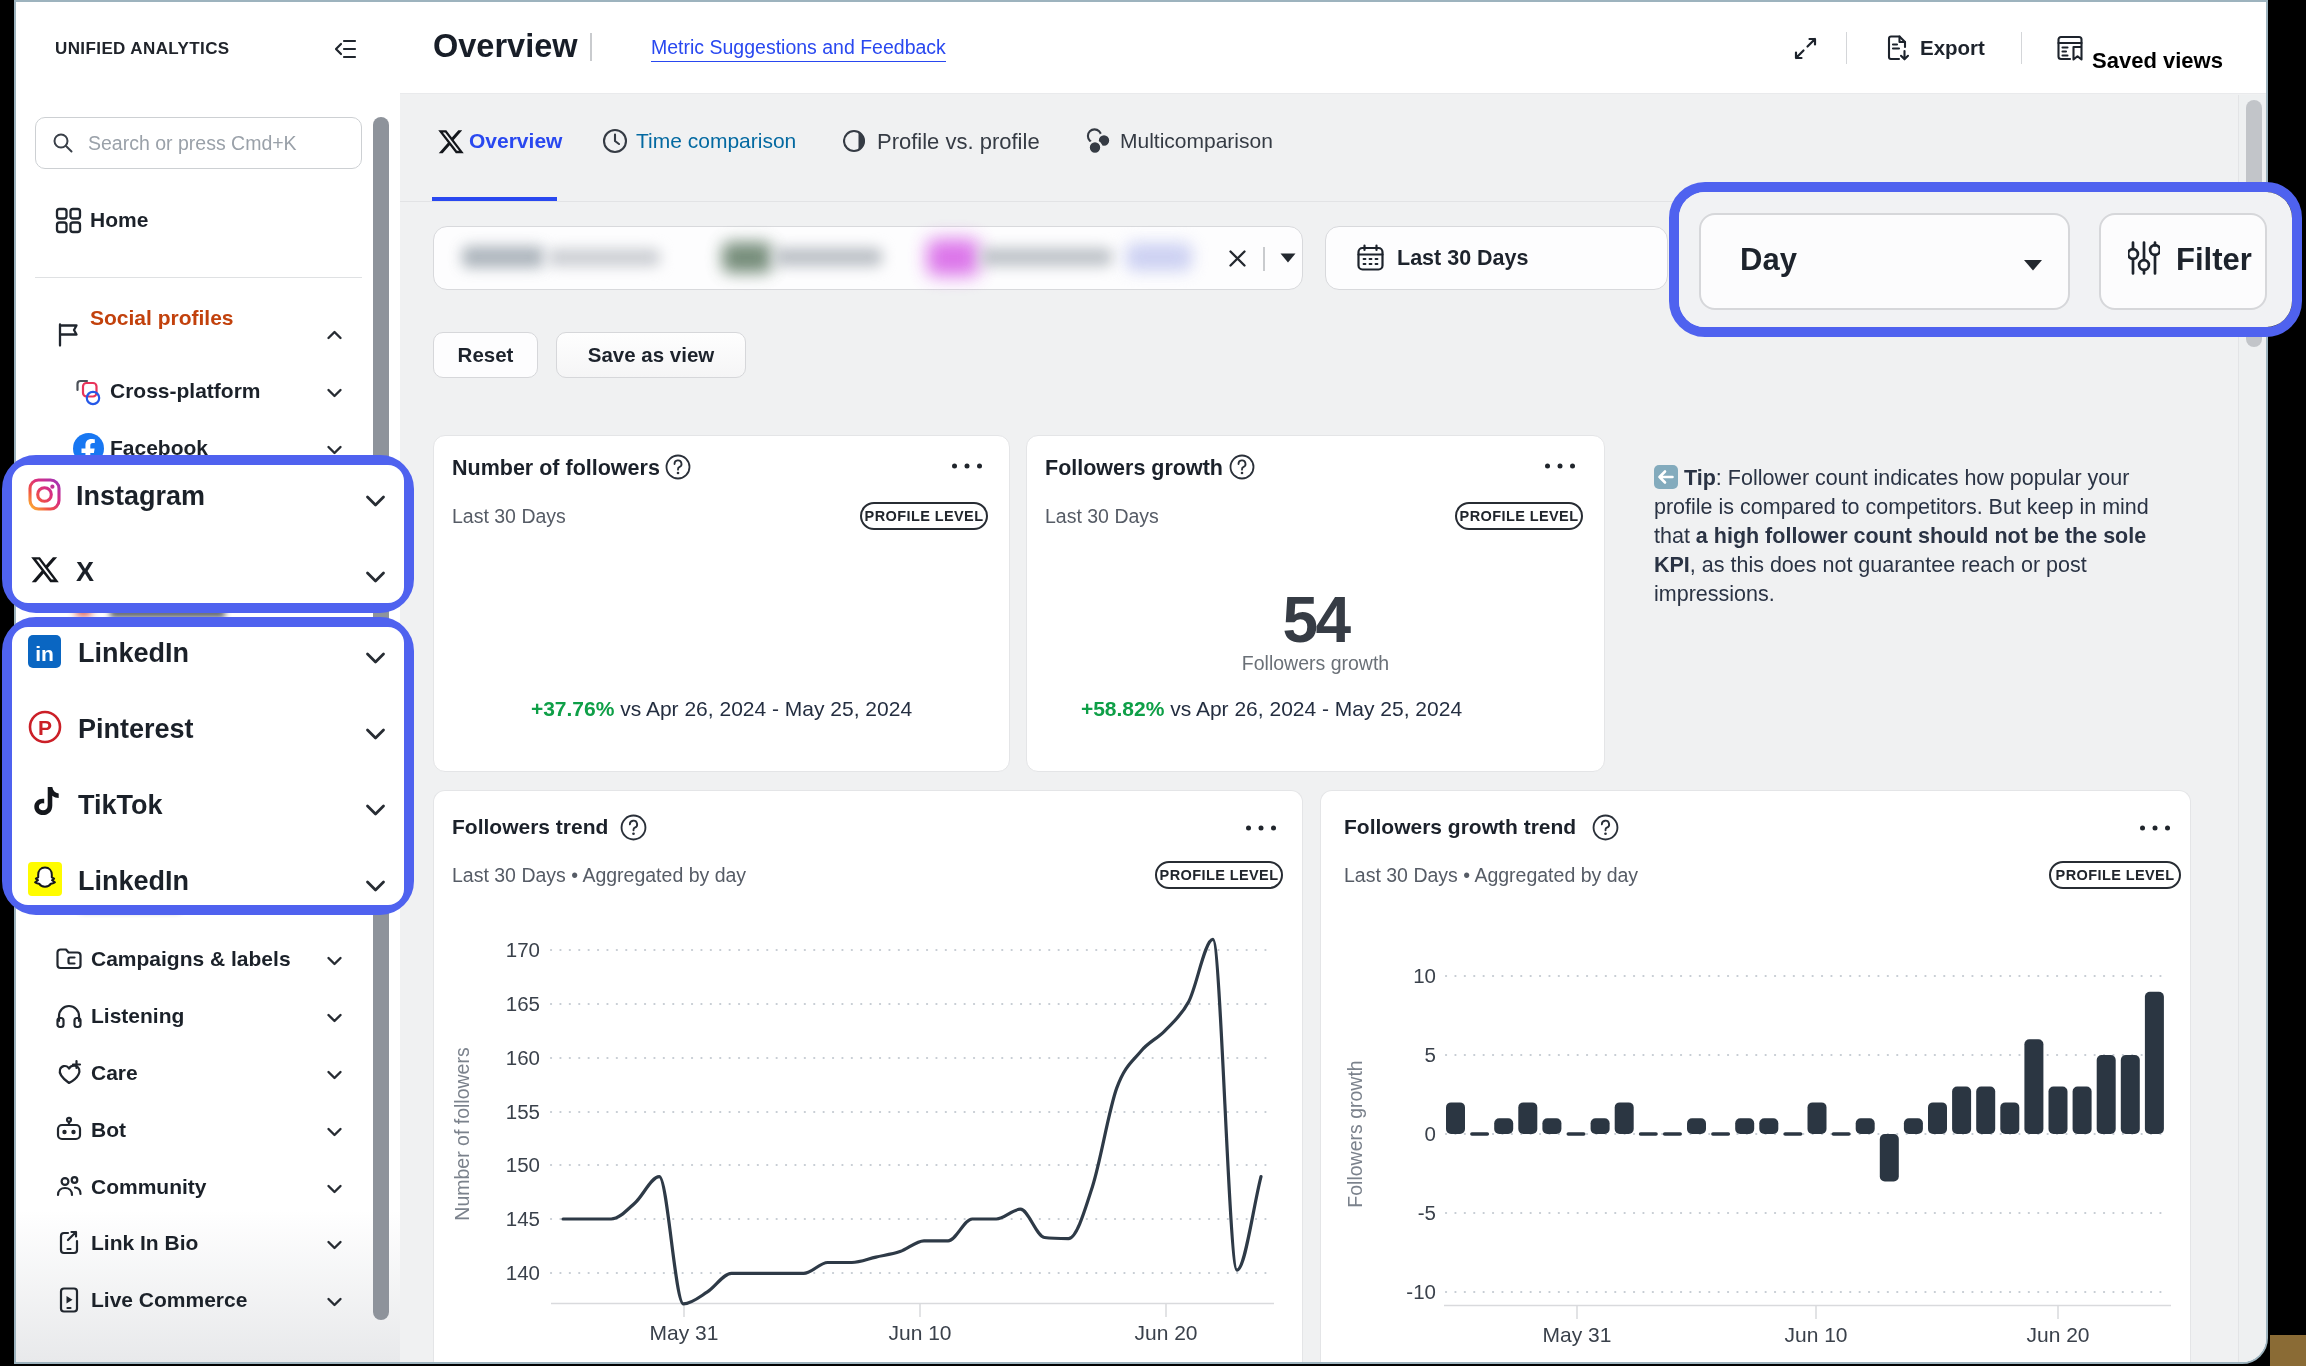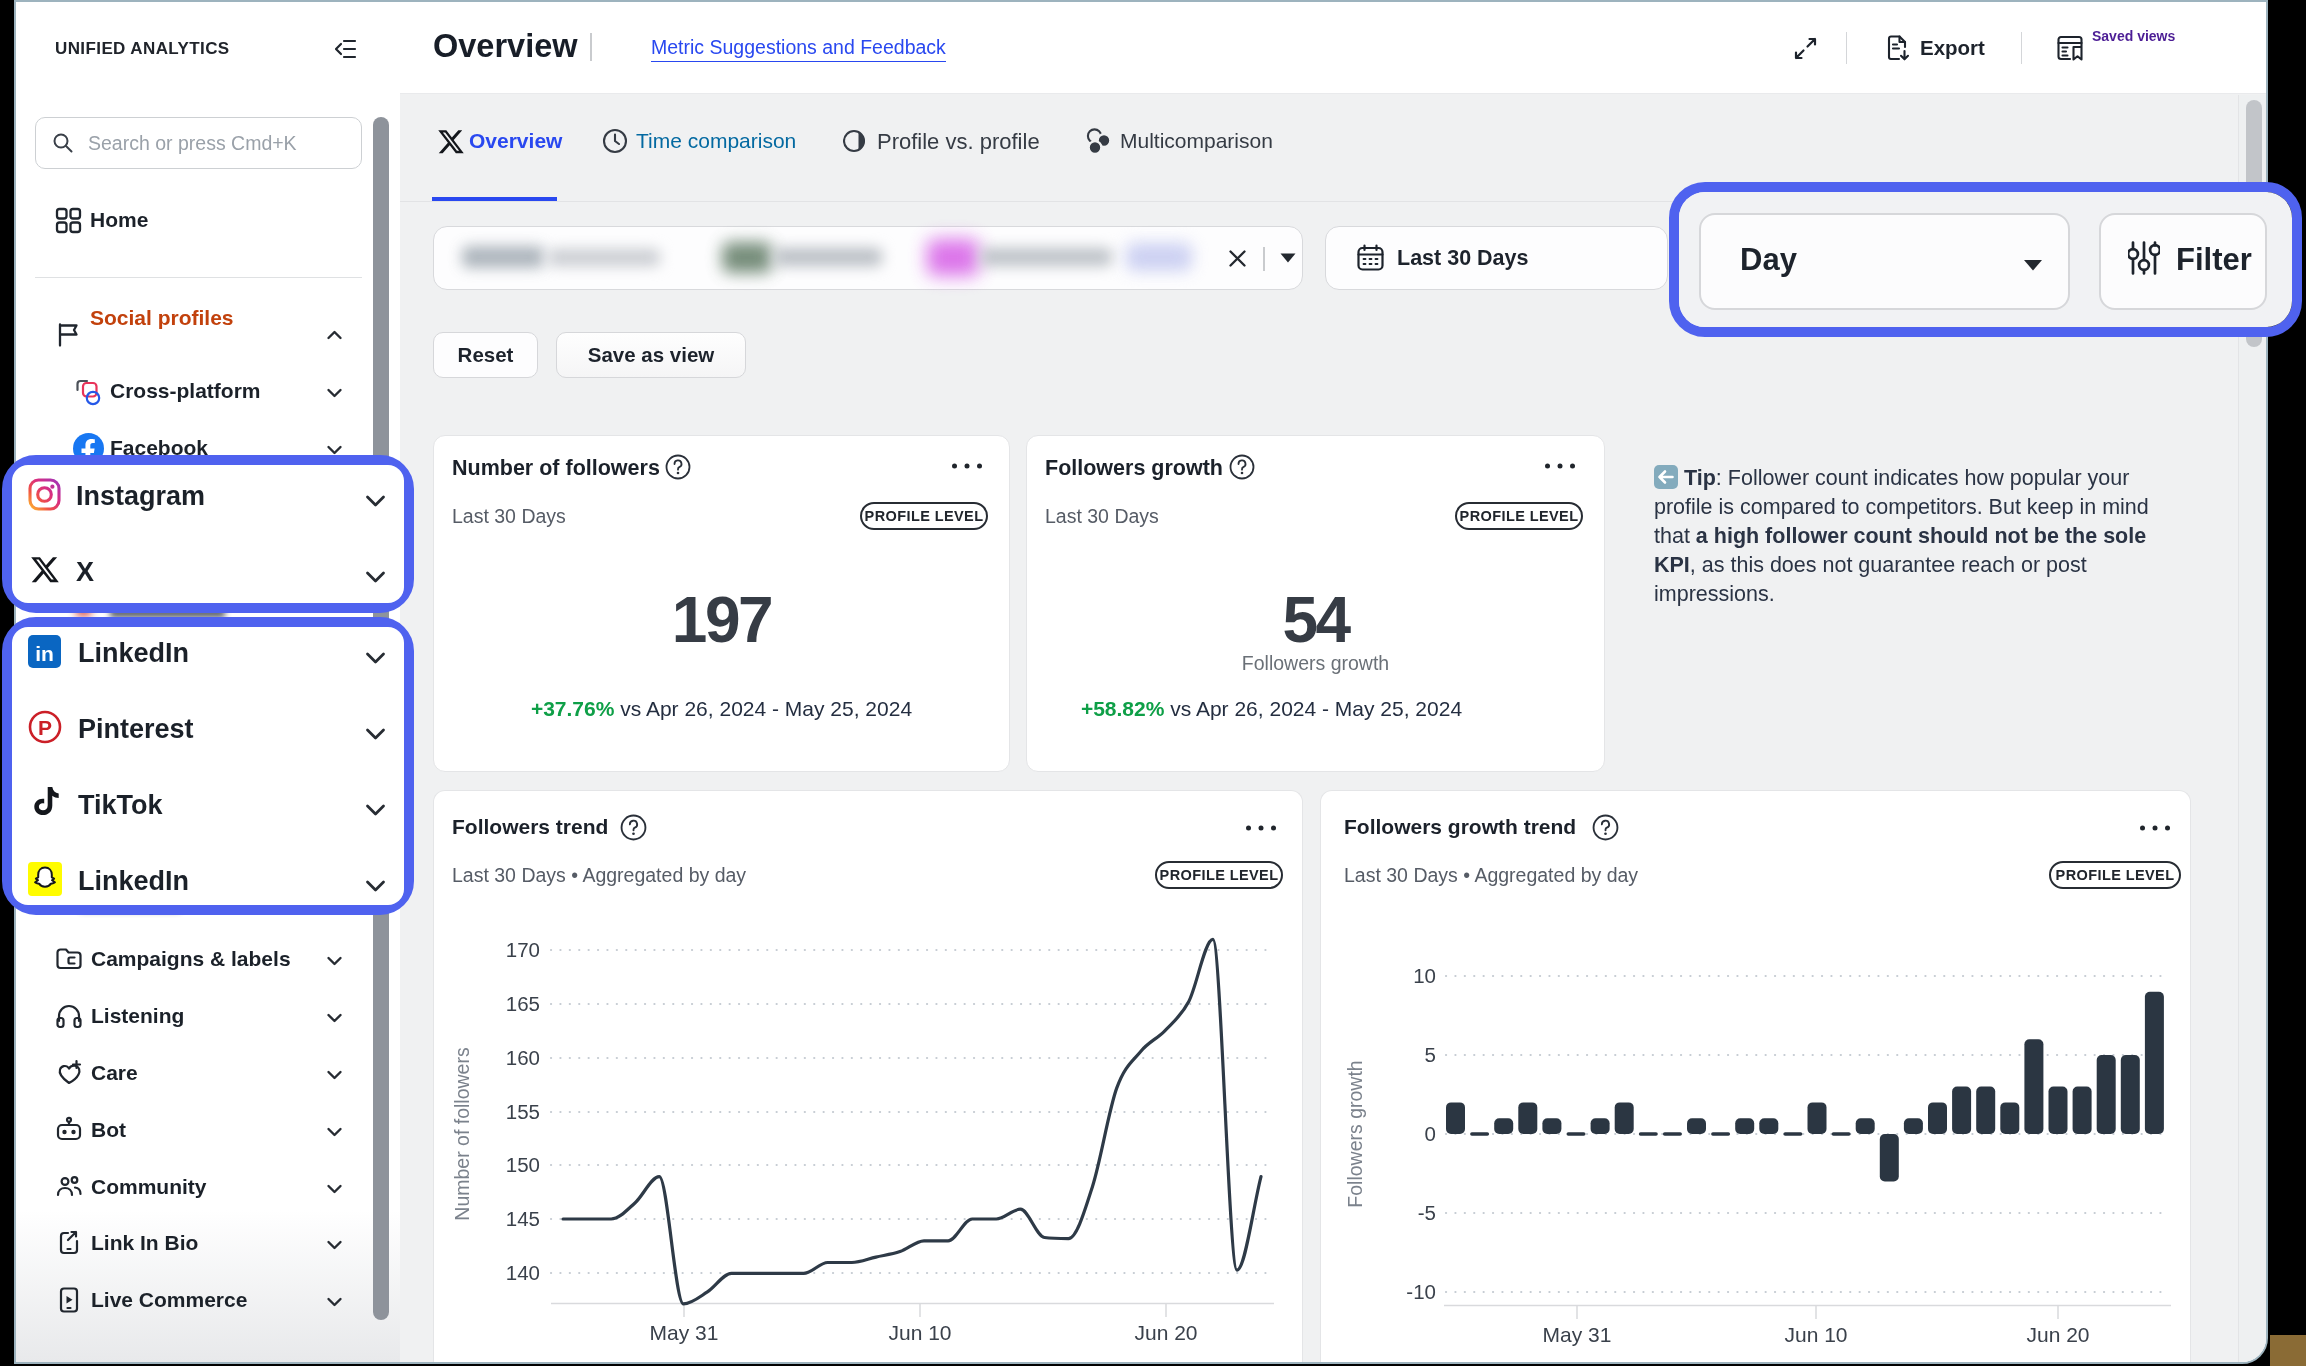--- a/index.html
+++ b/index.html
@@ -168,21 +168,21 @@
         <path d="M19.5 17 v8 M16 21.8 l3.5 3.5 3.5-3.5"></path>
       </svg>
   <div class="abs bold" style="left:1920px; top:36px; font-size:20.5px; color:#1d232c;">Export</div>
   <div class="abs" style="left:2021px; top:32px; width:1px; height:32px; background:#d4d6d9;"></div>
   <svg class="abs" style="left:2056px; top:34px;" width="28" height="28" viewBox="0 0 28 28" fill="none" stroke="#1d232c" stroke-width="2.1" stroke-linecap="round" stroke-linejoin="round">
         <path d="M14 25 H5 a2.5 2.5 0 0 1-2.5-2.5 V5.5 A2.5 2.5 0 0 1 5 3 h18 a2.5 2.5 0 0 1 2.5 2.5 V12"></path>
         <path d="M2.5 9 h23"></path>
         <path d="M6.5 13.5 h5 M6.5 17.5 h3.5 M6.5 21.5 h5"></path>
         <path d="M17.5 13 h8 v12.5 l-4-3.2 -4 3.2 Z"></path>
       </svg>
-  <div class="abs bold" style="left:2092px; top:28px; font-size:14px; color:#4c1d95;">Saved views</div>
+  <div class="abs bold" style="left:2092px; top:48px; font-size:22px; color:#000000;">Saved views</div>
 
   <svg class="abs" style="left:438px; top:130px;" width="26" height="24" viewBox="0 0 24 22.6" fill="#14171c">
         <path d="M18.9 0.15 h3.68 l-8.04 9.19 L24 21.85 h-7.41 l-5.8-7.58 -6.64 7.58 H0.47 l8.6-9.83 L0 0.15 h7.6 l5.24 6.93 Z M17.61 19.64 h2.04 L6.49 2.24 H4.3 Z"></path>
       </svg>
   <div class="abs" style="left:469px; top:129px; font-size:21px; color:#2948f0; font-weight:600;">Overview</div>
   <div class="abs" style="left:432px; top:197px; width:125px; height:4px; background:#2948f0;"></div>
   <svg class="abs" style="left:602px; top:128px;" width="26" height="26" viewBox="0 0 26 26" fill="none" stroke="#353b44" stroke-width="2.1" stroke-linecap="round">
         <circle cx="13" cy="13" r="11"></circle>
         <path d="M13 6.5 V13 L17 16"></path>
       </svg>
@@ -233,21 +233,20 @@
         <path d="M9.5 10 a3.5 3.5 0 1 1 4.8 3.2 c-1 .4-1.3 1-1.3 2 v.5" stroke-linecap="round"></path>
         <circle cx="13" cy="19" r="1.3" fill="#2a3039" stroke="none"></circle>
       </svg>
   <svg class="abs" style="left:950px; top:461px;" width="34" height="10" viewBox="0 0 34 10">
         <circle cx="4.5" cy="5" r="2.5" fill="#20252c"></circle>
         <circle cx="17" cy="5" r="2.5" fill="#20252c"></circle>
         <circle cx="29.5" cy="5" r="2.5" fill="#20252c"></circle>
       </svg>
   <div class="abs" style="left:452px; top:505px; font-size:19.5px; color:#565c66;">Last 30 Days</div>
   <div class="abs bold" style="left:860px; top:502px; width:128px; height:28px; border:2px solid #272c33; border-radius:15px; font-size:14.5px; letter-spacing:0.4px; color:#20252c; text-align:center; line-height:25px;">PROFILE LEVEL</div>
-  <div class="abs bold" style="left:433px; top:583px; width:577px; text-align:center; font-size:64px; letter-spacing:-2.5px; color:#363c45;">197</div>
   <div class="abs" style="left:433px; top:697px; width:577px; text-align:center; font-size:21px; color:#242e40;"><span class="bold" style="color:#0e9f47;">+37.76%</span> vs Apr 26, 2024 - May 25, 2024</div>
 
   <div class="abs" style="left:1026px; top:435px; width:579px; height:337px; background:#fff; border:1px solid #e4e5e7; border-radius:12px;"></div>
   <div class="abs bold" style="left:1045px; top:456px; font-size:21.5px; color:#1b212a;">Followers growth</div>
   <svg class="abs" style="left:1229px; top:454px;" width="26" height="26" viewBox="0 0 26 26" fill="none" stroke="#2a3039" stroke-width="1.8">
         <circle cx="13" cy="13" r="11.5"></circle>
         <path d="M9.5 10 a3.5 3.5 0 1 1 4.8 3.2 c-1 .4-1.3 1-1.3 2 v.5" stroke-linecap="round"></path>
         <circle cx="13" cy="19" r="1.3" fill="#2a3039" stroke="none"></circle>
       </svg>
   <svg class="abs" style="left:1543px; top:461px;" width="34" height="10" viewBox="0 0 34 10">

